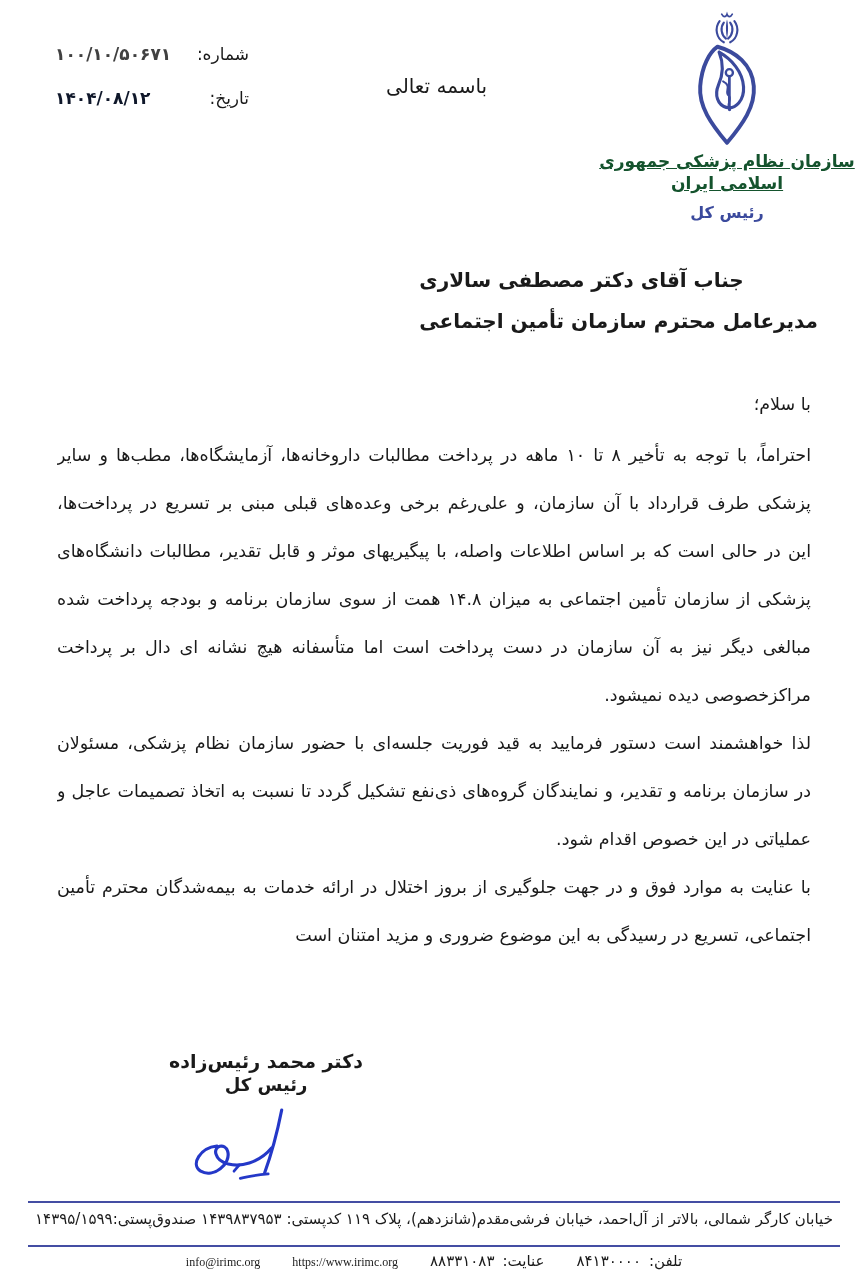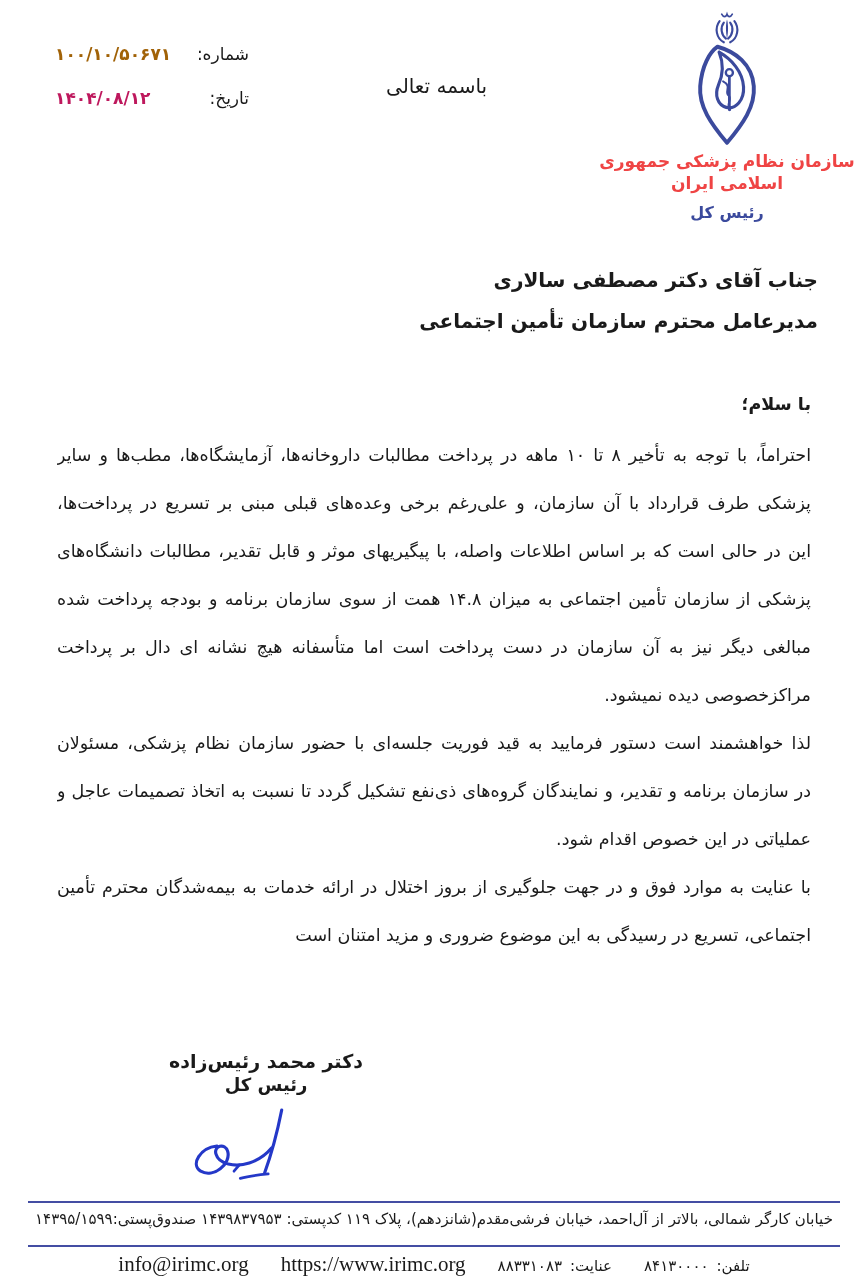--- a/index.html
+++ b/index.html
@@ -19,61 +19,61 @@
   .bismillah { position:absolute; top:74px; left:386px; font-size:20px; }
 
   
   .logo-block { position:absolute; top:10px; right:10px; width:262px; text-align:center; }
   .emblem-svg { display:block; margin:0 auto; }
   .drop-svg { display:block; margin:-4px auto 0; }
   .org-name { font-size:17px; font-weight:bold; margin-top:4px; line-height:22px; }
   .org-role { font-size:16px; font-weight:bold; margin-top:9px; }
 
   
-  .recipient { position:absolute; top:260px; right:50px; text-align:right;
+  .recipient { position:absolute; top:260px; right:50px; text-align:left;
                font-weight:bold; font-size:20px; line-height:41px; }
 
   
   .body-block { position:absolute; top:394px; right:57px; left:57px; font-size:17.5px; }
-  .salutation { font-weight:bold; height:37px; }
+  .salutation { font-weight:normal; height:37px; }
   .bline { height:48px; line-height:48px; overflow:hidden; }
   .bline.full { text-align:justify; text-align-last:justify; }
   .bline.last { text-align:right; }
 
   
   .signature { position:absolute; top:1050px; left:146px; width:240px; text-align:center; }
   .sig-name { font-size:19px; font-weight:bold; }
   .sig-role { font-size:18px; font-weight:bold; margin-top:2px; }
   .sig-scribble { margin-top:6px; transform:translateX(-14px); }
 
   
   .rule { position:absolute; left:28px; right:28px; height:2px; }
   .rule-top { top:1201px; }
   .rule-bottom { top:1245px; }
   .footer-address { position:absolute; top:1210px; left:28px; right:28px;
                     text-align:center; font-size:15px; }
   .footer-contacts { position:absolute; top:1252px; left:28px; right:28px;
                      display:flex; justify-content:center; align-items:baseline;
                      gap:32px; font-size:15px; }
   .contact-group { display:flex; gap:8px; align-items:baseline; }
-  .latin { font-family:"Liberation Serif","DejaVu Serif",serif; font-size:21px; direction:ltr; unicode-bidi:embed; }
+  .latin { font-family:"Liberation Serif","DejaVu Serif",serif; font-size:12px; direction:ltr; unicode-bidi:embed; }
 </style>
 </head>
 <body>
 
 <div class="page">
 
   <div class="ref-block">
     <div class="ref-row">
       <span class="ref-label">شماره:</span>
-      <span class="ref-value" style="color: #a16207;">۱۰۰/۱۰/۵۰۶۷۱</span>
+      <span class="ref-value" style="color: #404040;">۱۰۰/۱۰/۵۰۶۷۱</span>
     </div>
     <div class="ref-row">
       <span class="ref-label">تاریخ:</span>
-      <span class="ref-value" style="color: #be185d;">۱۴۰۴/۰۸/۱۲</span>
+      <span class="ref-value" style="color: #0f172a;">۱۴۰۴/۰۸/۱۲</span>
     </div>
   </div>
 
   <div class="bismillah">باسمه تعالی</div>
 
   <div class="logo-block">
     <svg class="emblem-svg" width="36" height="36" viewBox="0 0 34 34" fill="none" stroke="currentColor" stroke-linecap="round" style="color: rgb(59, 74, 157);">
       <path d="M12 4 C13.5 7 16 7 17 4 C18 7 20.5 7 22 4" stroke-width="1.6"></path>
       <path d="M17 9 C18.3 13 18.3 21 17 27 C15.7 21 15.7 13 17 9 Z" fill="currentColor" stroke="none"></path>
       <path d="M14 12 C10.5 16.5 11.5 23.5 16 27" stroke-width="2"></path>
@@ -81,21 +81,21 @@
       <path d="M10 10.5 C5 17 7 27 14 30.5" stroke-width="2"></path>
       <path d="M24 10.5 C29 17 27 27 20 30.5" stroke-width="2"></path>
     </svg>
     <svg class="drop-svg" width="118" height="104" viewBox="0 0 120 132" fill="none" stroke="currentColor" stroke-linecap="round" stroke-linejoin="round" style="color: rgb(59, 74, 157);">
       <path d="M48 6 C70 12 92 28 94 56 C96 82 80 104 60 128 C40 104 24 82 26 56 C28 30 38 13 48 6 Z" stroke-width="5"></path>
       <path d="M50 13 C66 22 80 38 81 57 C82 74 71 86 59 83 C48 80 44 67 49 55 C54 44 57 30 50 13" stroke-width="4"></path>
       <circle cx="63" cy="39" r="4.5" stroke-width="3"></circle>
       <path d="M63 45 L63 86" stroke-width="3.5"></path>
       <path d="M55 50 C67 56 56 63 62 68 C68 73 57 80 64 86" stroke-width="2.5"></path>
     </svg>
-    <div class="org-name" style="color: #ef4444;">سازمان نظام پزشکی جمهوری اسلامی ایران</div>
+    <div class="org-name" style="color: #14532d; text-decoration: underline;">سازمان نظام پزشکی جمهوری اسلامی ایران</div>
     <div class="org-role" style="color: rgb(59, 74, 157);">رئیس کل</div>
   </div>
 
   <div class="recipient">
     <div>جناب آقای دکتر مصطفی سالاری</div>
     <div>مدیرعامل محترم سازمان تأمین اجتماعی</div>
   </div>
 
   <div class="body-block">
     <div class="salutation">با سلام؛</div>

